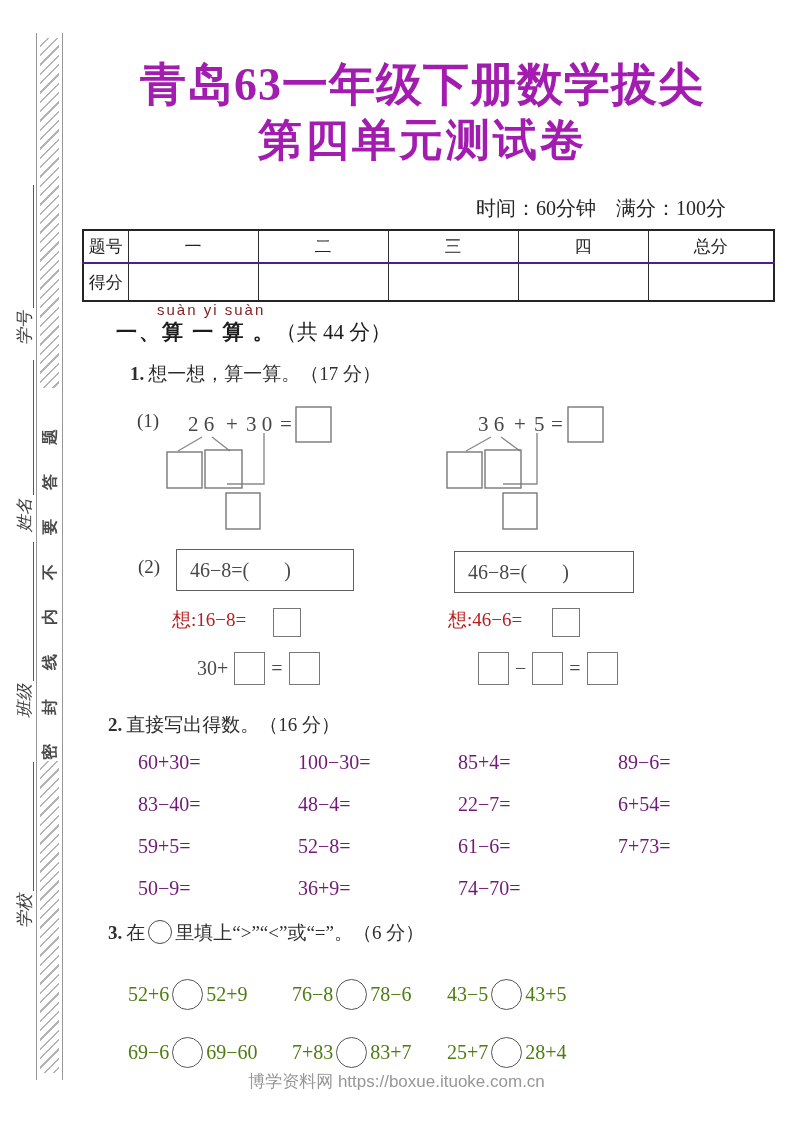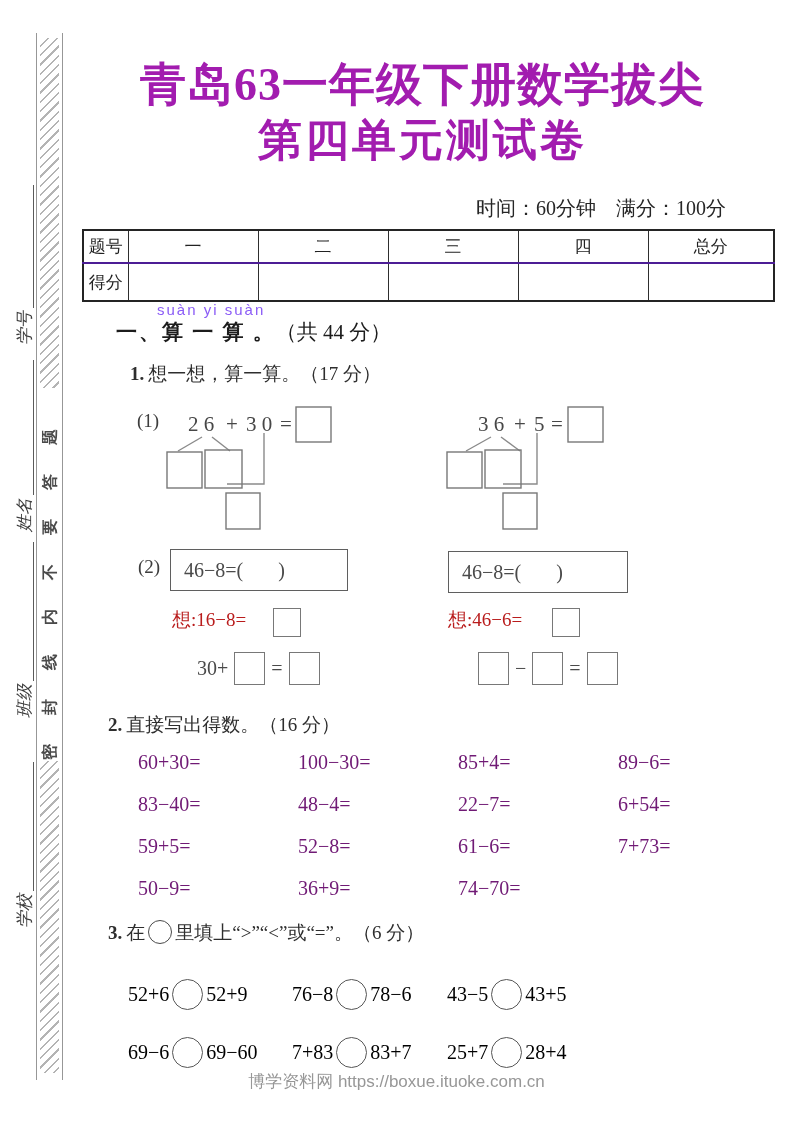--- a/index.html
+++ b/index.html
@@ -33,42 +33,42 @@
   .meta{position:absolute;left:476px;top:195px;font-size:20px;color:#262626;}
 
   .score-table{position:absolute;left:82px;top:229px;border-collapse:collapse;
                border:2px solid #242424;table-layout:fixed;}
   .score-table td{border:1px solid #2e2e2e;text-align:center;font-size:17px;
                   color:#222;padding:0;}
   .score-table tr.hd td{height:31px;border-bottom:2px solid #4c1d95;}
   .score-table tr.sc td{height:36px;}
 
   
-  .pinyin{position:absolute;left:157px;top:301px;font-size:15px;color:#8b5cf6;
+  .pinyin{position:absolute;left:157px;top:301px;font-size:15px;color:#7f1d1d;
           letter-spacing:2px;font-family:"Liberation Sans","DejaVu Sans",sans-serif;}
   .sec-head{position:absolute;left:116px;top:318px;font-size:21px;color:#1c1c1c;}
   .sec-head .b{font-weight:700;letter-spacing:2px;}
   .q-head{position:absolute;font-size:19px;color:#2e2e2e;}
   .q-head .n{font-weight:700;margin-right:4px;}
   .part-label{position:absolute;font-size:19px;color:#3d3d3d;}
   .boxeq{position:absolute;border:1.5px solid #5f5f5f;font-size:20px;color:#4a4a4a;
-         display:flex;align-items:center;padding-left:13px;background:#fff;}
+         display:flex;align-items:center;padding-left:13px;background:#fff;margin-left:6px;}
   .sbox{border:1.4px solid #787878;background:#fff;}
   .think{position:absolute;font-size:19px;color:#b91c1c;}
   .eqrow{position:absolute;display:flex;align-items:center;gap:6px;
          font-size:20px;color:#4a4a4a;}
   .eqrow .bx{width:29px;height:31px;border:1.4px solid #787878;}
 
   .q2grid{position:absolute;left:138px;top:741px;display:grid;
           grid-template-columns:160px 160px 160px 165px;grid-auto-rows:42px;
           align-items:center;font-size:20px;color:#701a75;}
 
   .q3grid{position:absolute;left:128px;top:965px;display:grid;
           grid-template-columns:164px 155px 160px;grid-auto-rows:58px;
-          align-items:center;font-size:20px;color:#000000;}
+          align-items:center;font-size:20px;color:#4d7c0f;}
   .cmp{display:inline-flex;align-items:center;}
   .cmp .circle{display:inline-block;width:29px;height:29px;border:1.4px solid #565656;
                border-radius:50%;margin:0 3px;background:#fff;}
   .circle-sm{display:inline-block;width:22px;height:22px;border:1.4px solid #4a4a4a;
              border-radius:50%;margin:0 3px;vertical-align:-5px;background:#fff;}
 
   .footer{position:absolute;left:0;top:1070px;width:793px;text-align:center;
           font-size:17px;color:#979797;
           font-family:"Liberation Sans","DejaVu Sans",sans-serif;}
 

